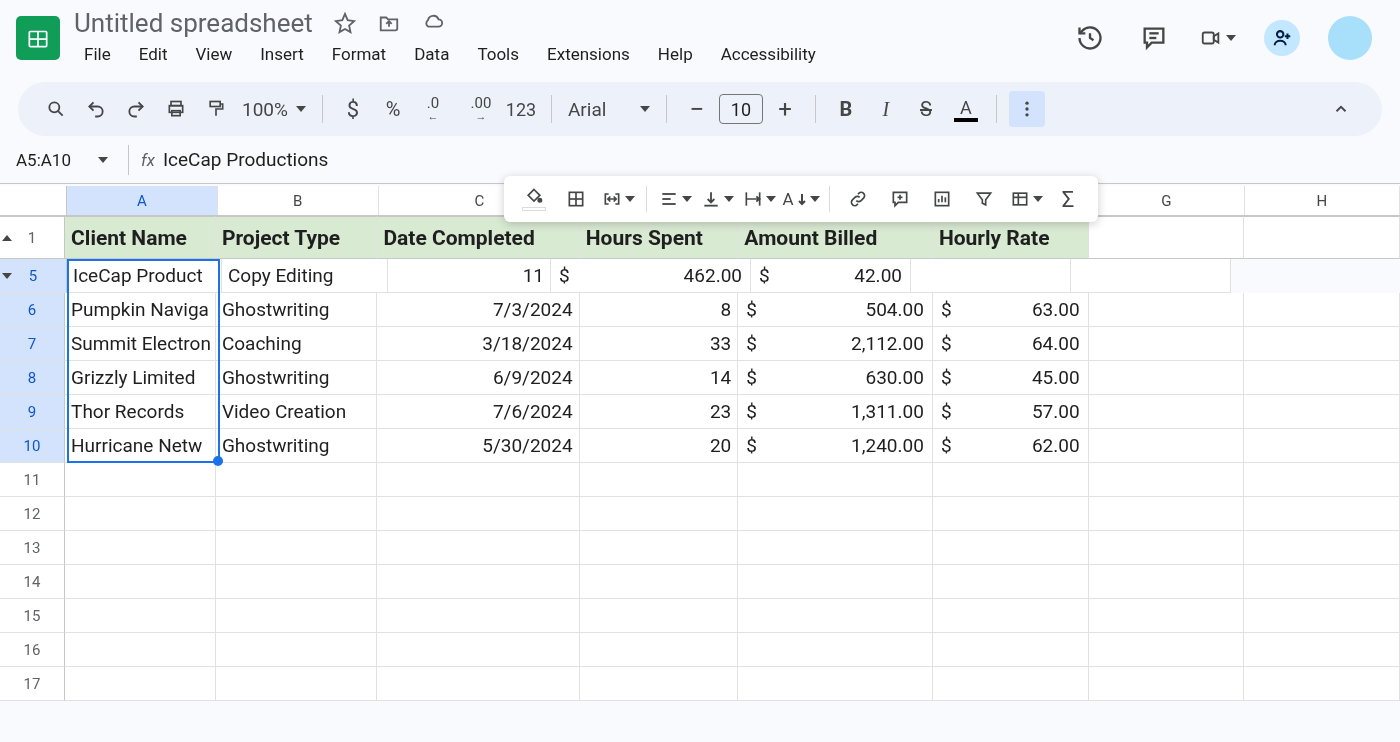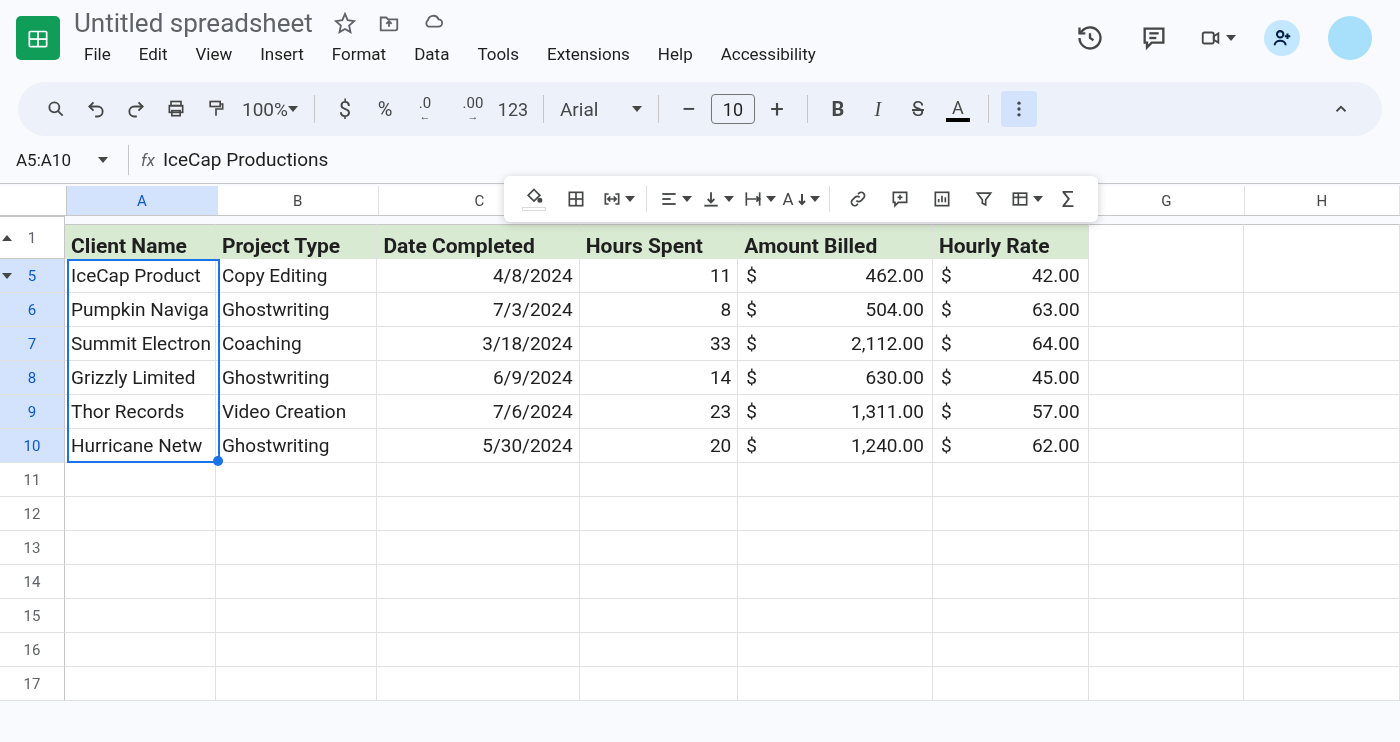--- a/index.html
+++ b/index.html
@@ -41,21 +41,21 @@
   background: #edf2fa;
   border-radius: 28px;
   height: 54px;
   display: flex;
   align-items: center;
   padding: 0 20px;
   gap: 4px;
 }
 .tb-btn { min-width: 36px; height: 36px; display:flex; align-items:center; justify-content:center; color:#444746; cursor:pointer; border-radius:4px; font-size:18px;}
 .tb-sep { width:1px; height:28px; background:#c7c7c7; margin:0 8px;}
-.zoom-text { font-size:19px; color:#444746; padding:0 4px; display:flex; align-items:center; }
+.zoom-text { font-size:19px; color:#444746; padding:0 4px; display:flex; align-items:center; gap:8px;}
 .font-name { font-size:19px; color:#444746; min-width:90px; display:flex; align-items:center; justify-content:space-between; padding:0 4px;}
 .font-size-box { border:1px solid #747775; border-radius:4px; width:44px; height:30px; display:flex; align-items:center; justify-content:center; font-size:18px; background:transparent;}
 .more-dots { background:#d3e3fd; border-radius:4px;}
 .collapse-arrow { margin-left:auto; width:42px; height:42px; display:flex; align-items:center; justify-content:center; border-radius:50%; cursor:pointer;}
 
 .second-bar {
   display:flex; align-items:center; height:48px; border-bottom:1px solid #c7c7c7; padding:0 0 0 16px;
 }
 .cell-ref { width:100px; font-size:17px; color:#1f1f1f; display:flex; align-items:center; justify-content:space-between; padding-right:8px;}
 .fx-sep { width:1px; height:30px; background:#c4c7c5; margin:0 12px;}
@@ -76,21 +76,21 @@
 .col-h.sel { background:#d3e3fd; color:#0b57d0;}
 
 .row { display:flex; height:34px;}
 .row-h { width:67px; display:flex; align-items:center; justify-content:center; font-size:15px; color:#5f6368; border-right:1px solid #c4c7c5; border-bottom:1px solid #e1e1e1; background:#fff; position:relative;}
 .row-h.sel { background:#d3e3fd; color:#0b57d0;}
 .row-header-row .row-h { height:43px; border-bottom:1px solid #c7c7c7; border-top:1px solid #c7c7c7;}
 
 .cell { border-right:1px solid #e1e1e1; border-bottom:1px solid #e1e1e1; padding:0 6px; display:flex; align-items:center; font-size:19px; color:#1f1f1f; background:#fff; overflow:hidden; white-space:nowrap;}
 .cell.right { justify-content:flex-end;}
 .cell.dollar { padding:0 8px 0 8px;}
-.header-cell { background:#d9ead3; font-weight:700; font-size:21px; height:43px; border-bottom:1px solid #c7c7c7; border-top:1px solid #c7c7c7;margin-top:8px;}
+.header-cell { background:#d9ead3; font-weight:700; font-size:21px; height:43px; border-bottom:1px solid #c7c7c7; border-top:1px solid #c7c7c7;}
 
 .colA { width:155px;} .colB { width:166px;} .colC { width:208px;} .colD { width:163px;} .colE { width:200px;} .colF { width:160px;} .colG { width:160px;} .colH { width:160px;}
 
 .selection-box { position:absolute; border:2px solid #1a73e8; pointer-events:none;}
 .sel-handle { position:absolute; width:10px; height:10px; background:#1a73e8; border-radius:50%; right:-5px; bottom:-5px;}
 
 .row-group-toggle { position:absolute; left:2px; font-size:10px; color:#5f6368;}
 
 .triangle-down { width:0; height:0; border-left:5px solid transparent; border-right:5px solid transparent; border-top:6px solid #444746;}
 .triangle-up { width:0; height:0; border-left:5px solid transparent; border-right:5px solid transparent; border-bottom:6px solid #444746;}
@@ -386,21 +386,20 @@
   <div id="data-rows">
       <div class="row">
         <div class="row-h sel">
           <span class="row-group-toggle">
             <div class="triangle-down"></div>
           </span>
           <span>5</span>
         </div>
         <div class="cell colA">IceCap Product</div>
         <div class="cell colB">Copy Editing</div>
-        <div class="cell colC right">4/8/2024</div>
         <div class="cell colD right">11</div>
         <div class="cell colE dollar">
           <div class="money-cell">
             <span>$</span>
             <span>462.00</span>
           </div>
         </div>
         <div class="cell colF dollar">
           <div class="money-cell">
             <span>$</span>

